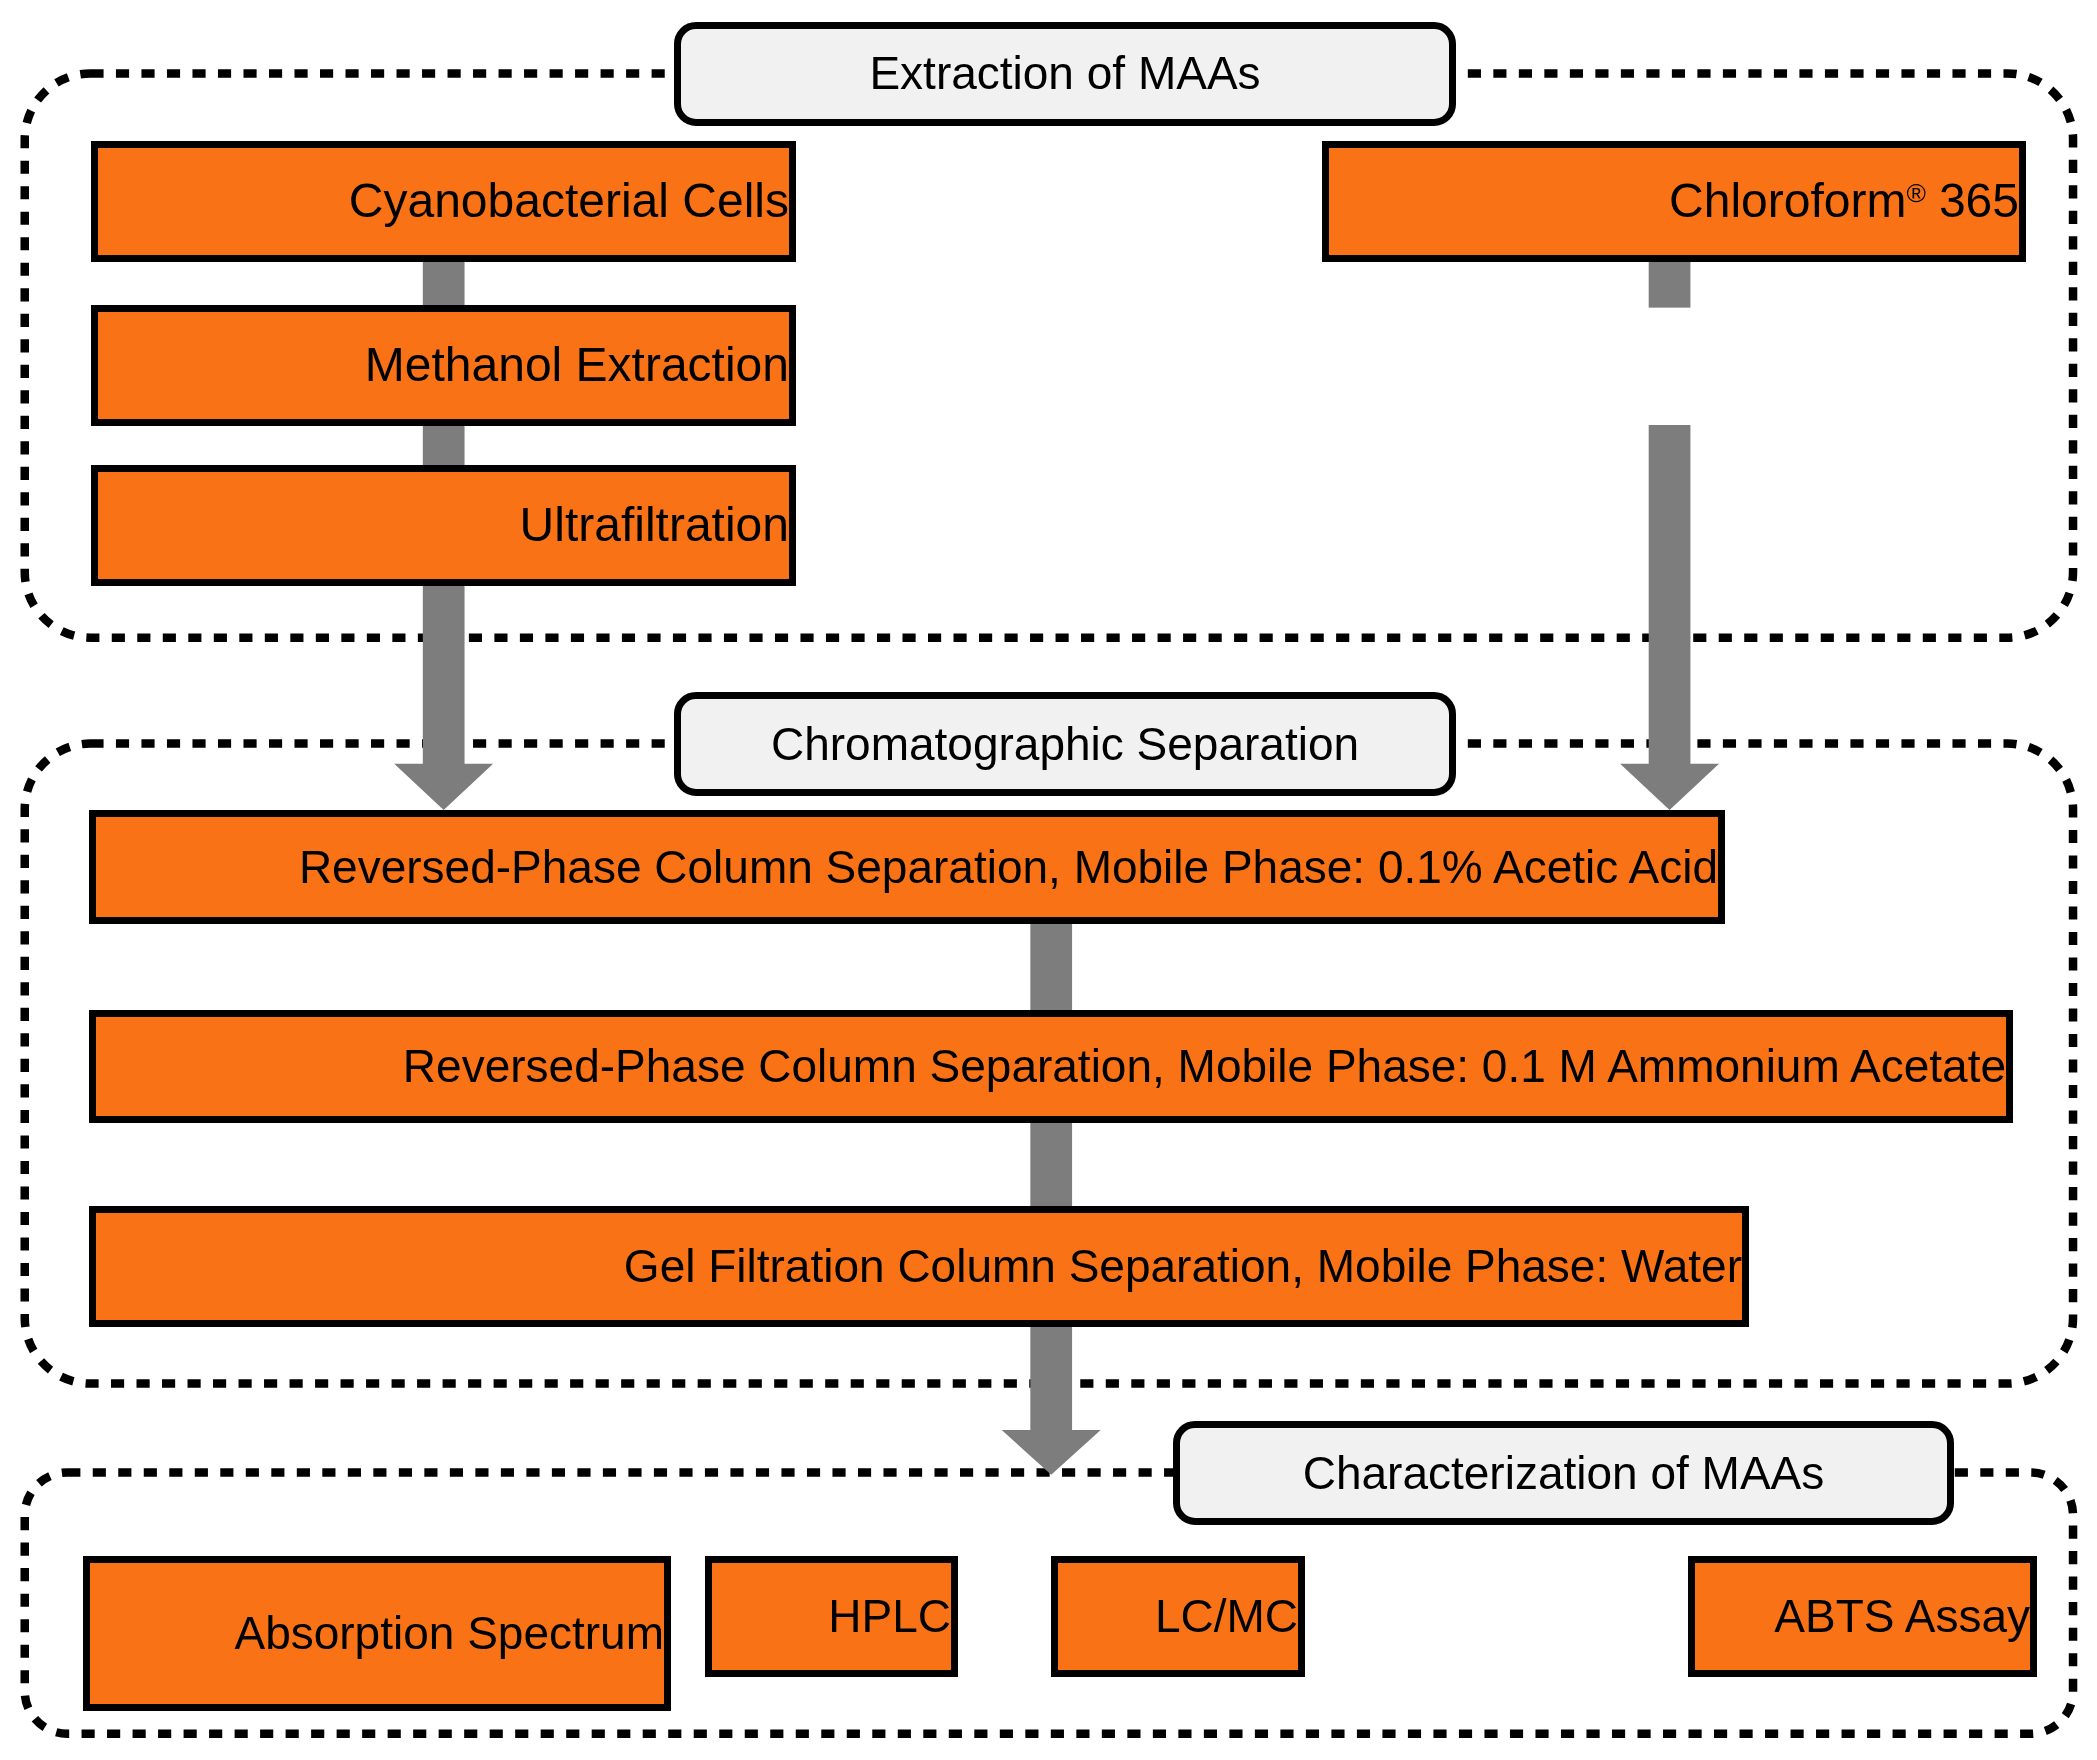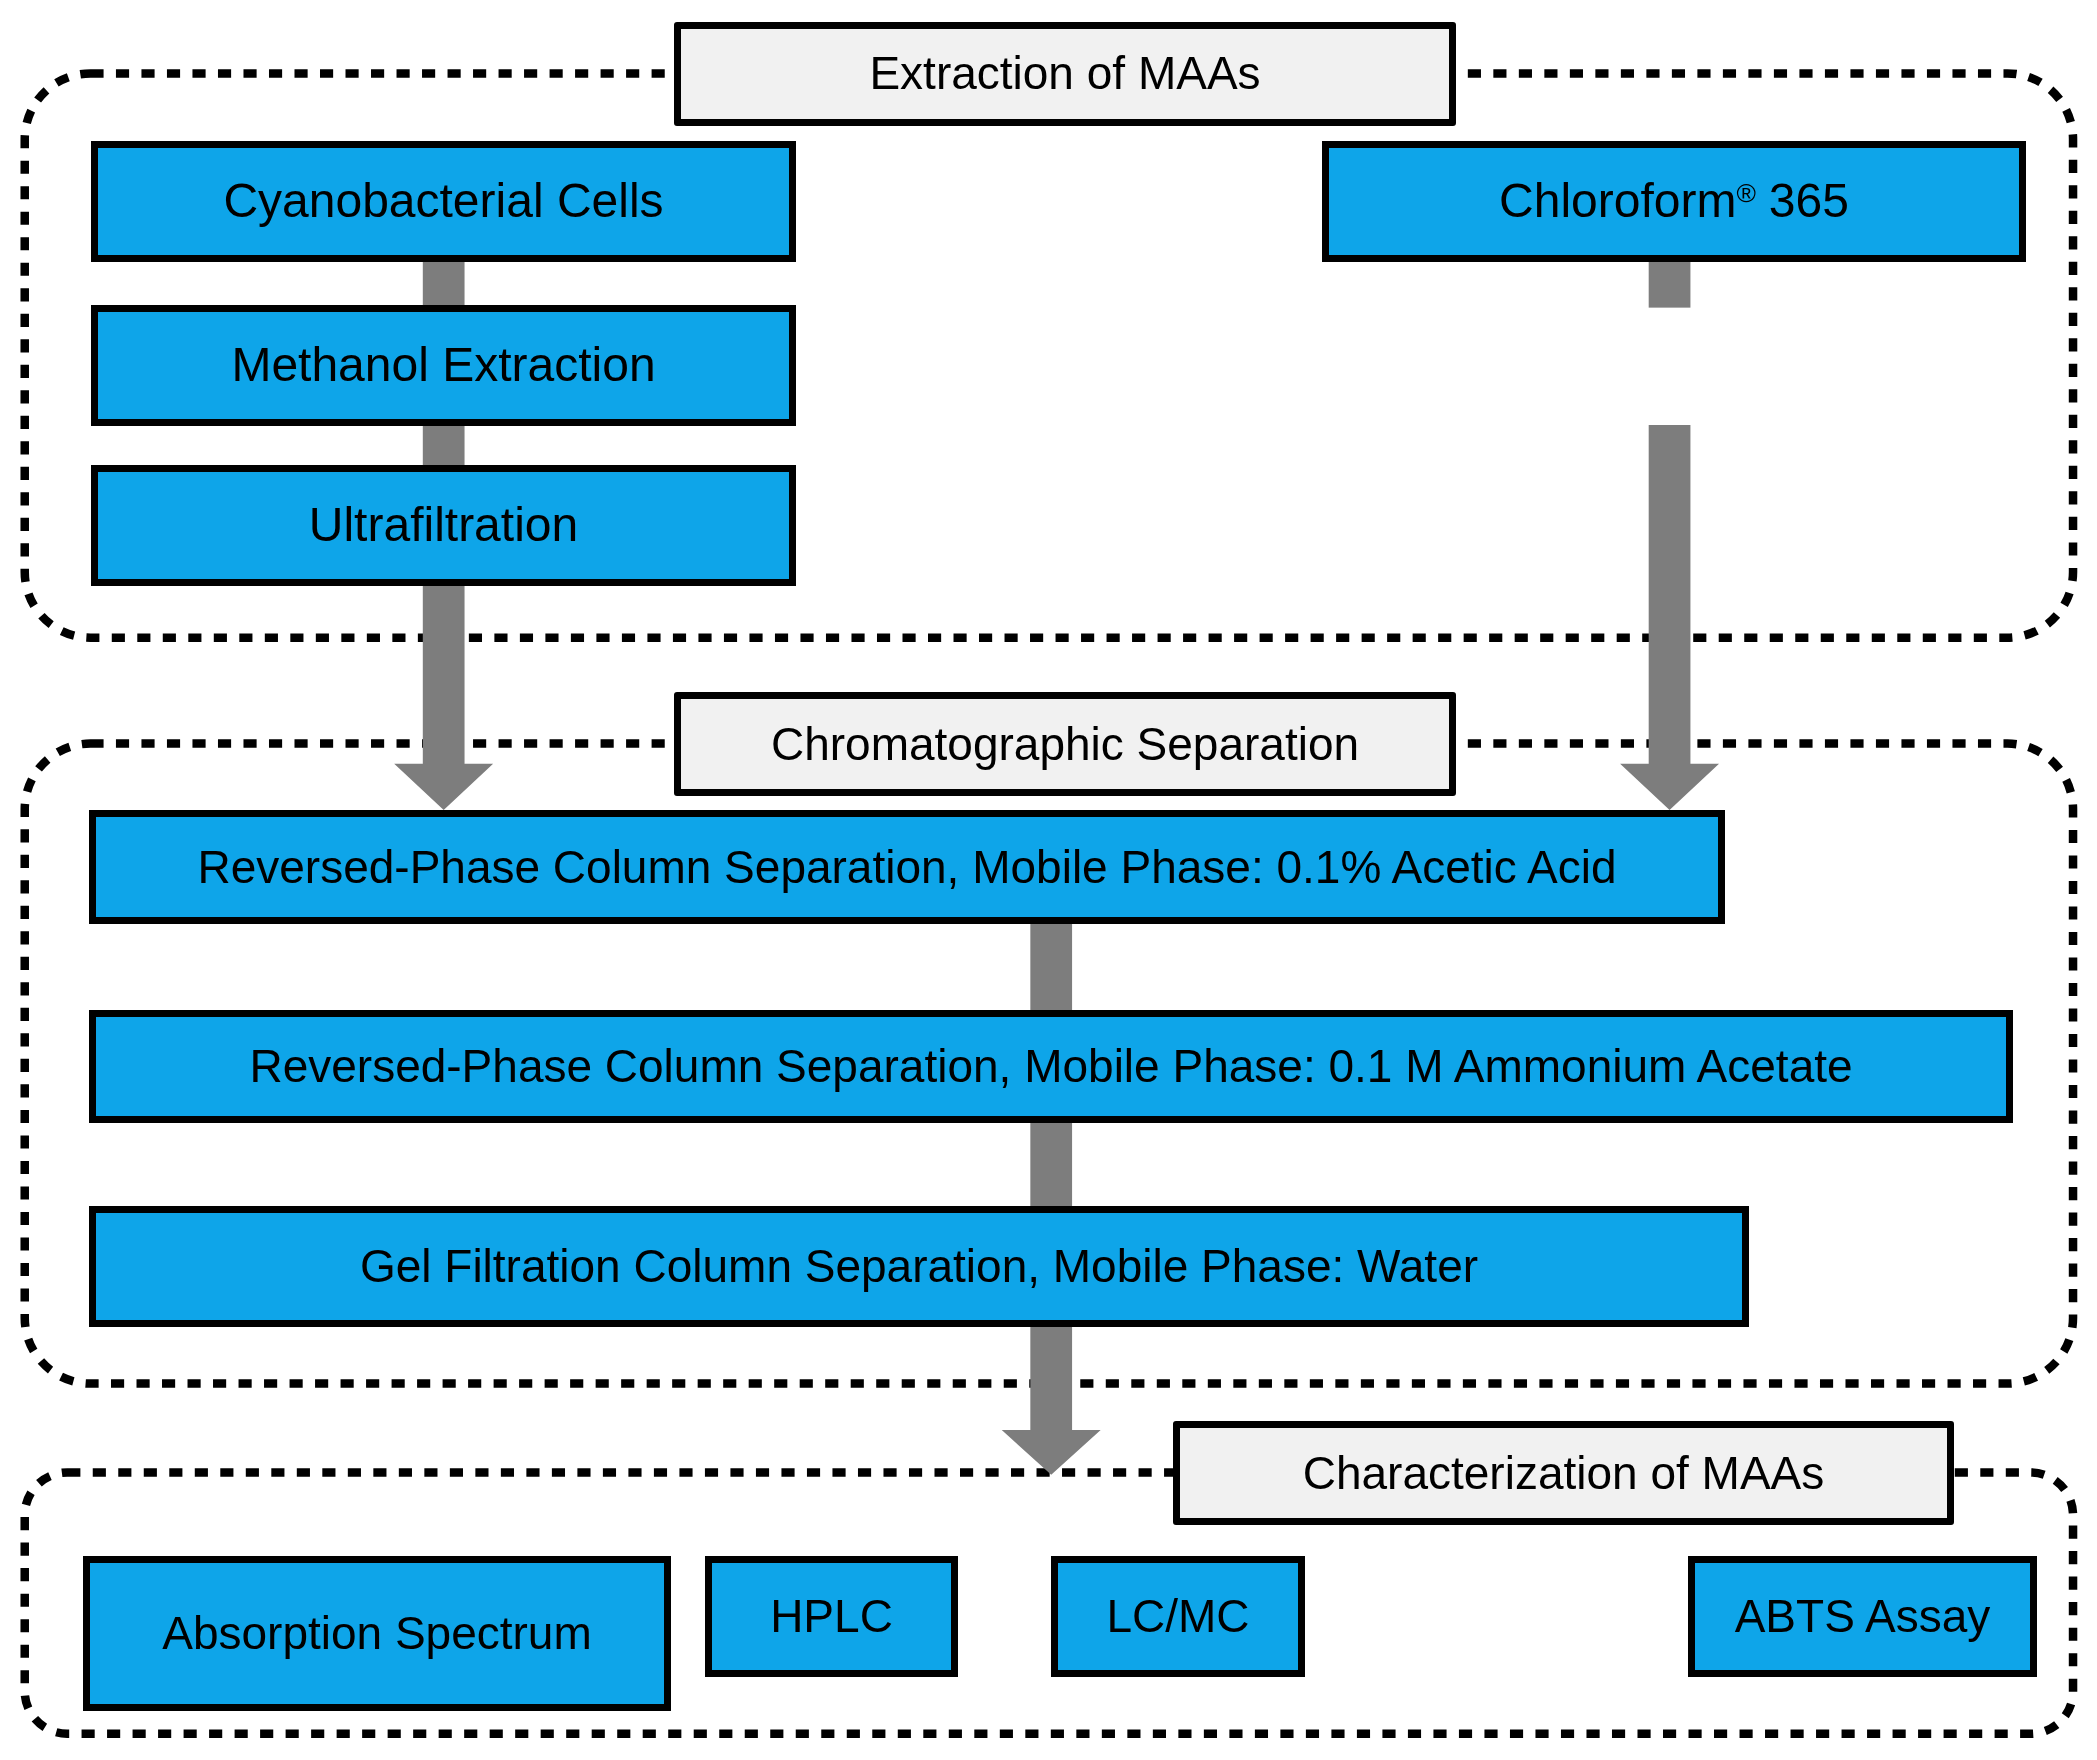--- a/index.html
+++ b/index.html
@@ -6,27 +6,27 @@
   *{box-sizing:border-box;margin:0;padding:0}
   html,body{background:#ffffff}
   #canvas{
     position:relative;width:2097px;height:1760px;background:#ffffff;
     font-family:"Liberation Sans",sans-serif;color:#000000;overflow:hidden;
   }
   #lines{position:absolute;left:0;top:0;width:2097px;height:1760px}
   .outline{fill:none;stroke:#000000;stroke-width:11;stroke-dasharray:17 16}
   .conn,.arrow{fill:#7d7d7d;stroke:none}
   .box{
-    position:absolute;border:7px solid #000000;background:#0ea5e9;
-    display:flex;align-items:center;justify-content:center;text-align:center;
+    position:absolute;border:7px solid #000000;background:#f97316;
+    display:flex;align-items:center;justify-content:flex-end;text-align:center;
     font-size:48px;line-height:1.1;
   }
   .wide{font-size:46px}
   .header{
-    position:absolute;border:7px solid #000000;border-radius:3px;background:#f1f1f1;
+    position:absolute;border:7px solid #000000;border-radius:22px;background:#f1f1f1;
     display:flex;align-items:center;justify-content:center;text-align:center;
     font-size:46px;line-height:1.1;
   }
   .reg{font-size:0.55em;vertical-align:0.55em}
   .num{margin-left:0.27em}
 </style>
 </head>
 <body>
 
 <div id="canvas">

